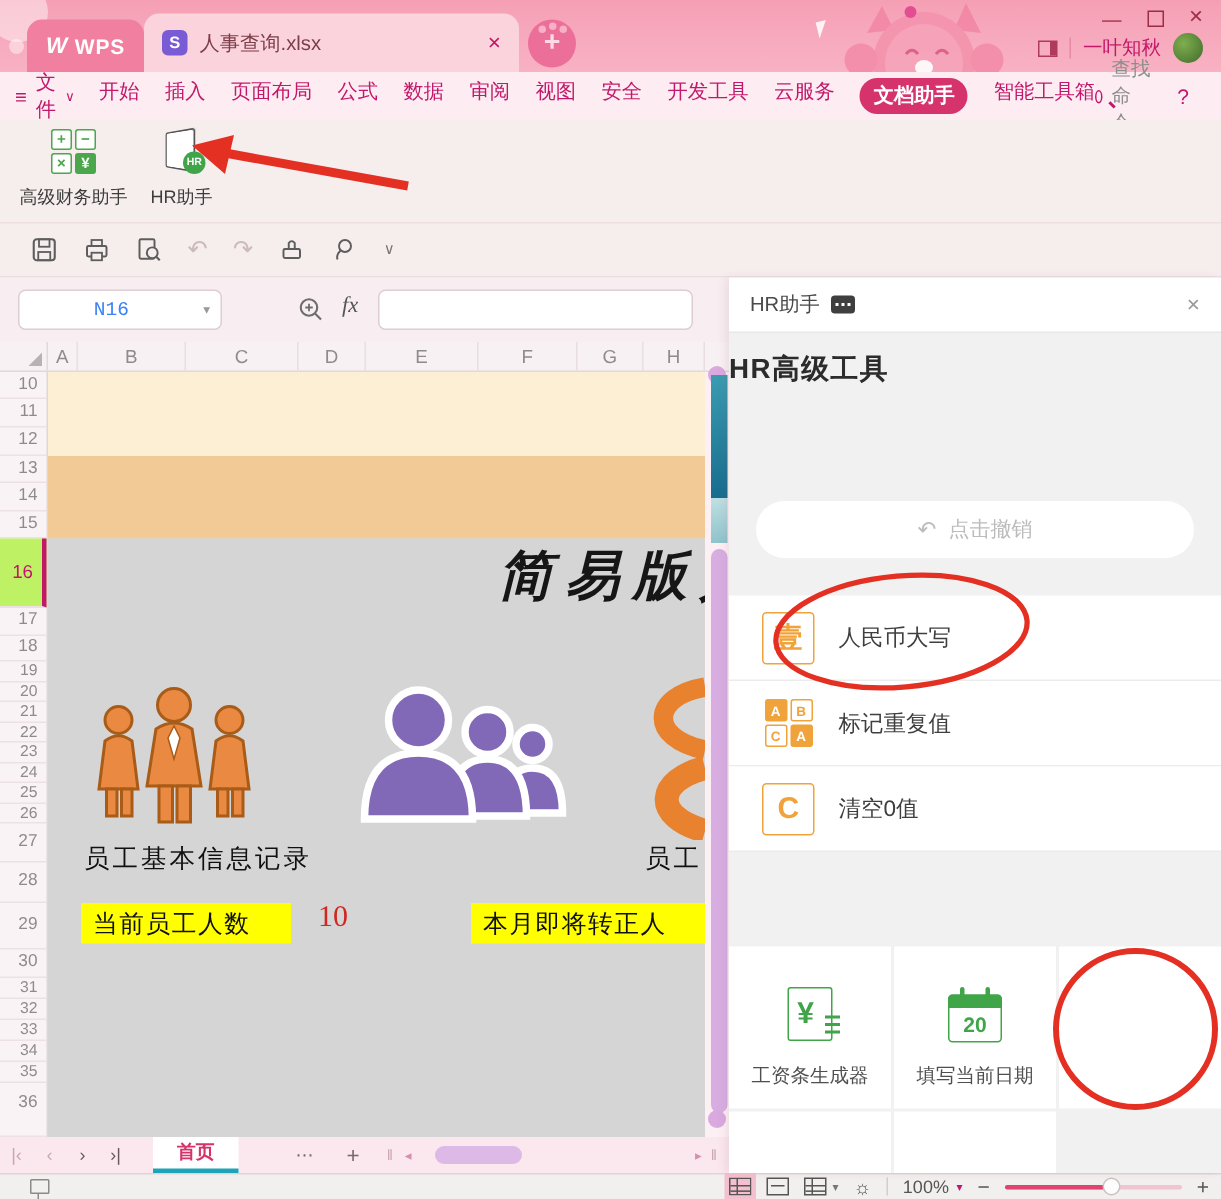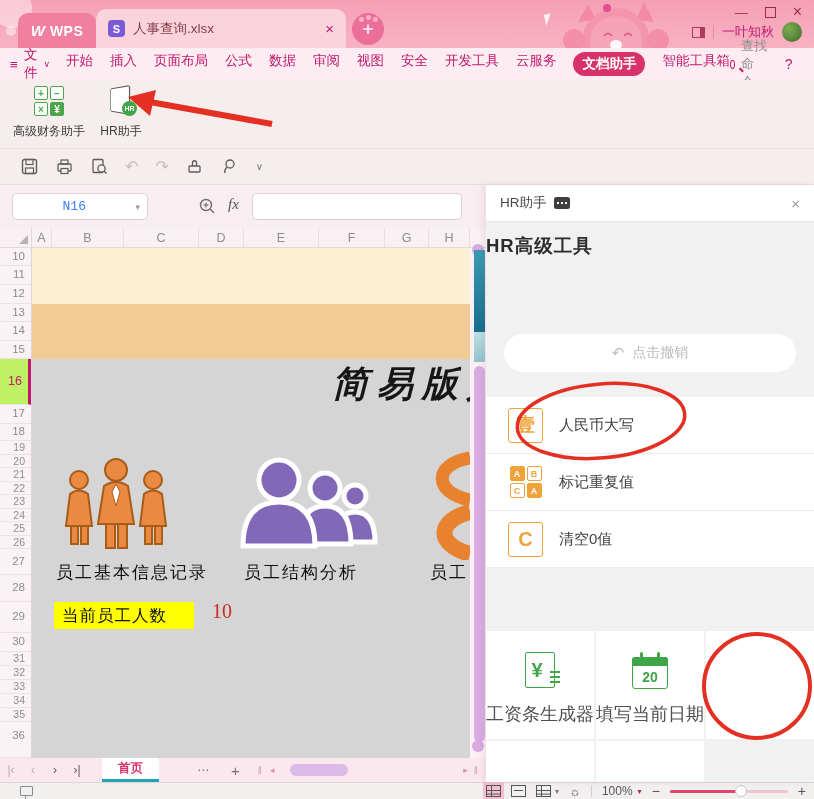--- a/index.html
+++ b/index.html
@@ -210,21 +210,21 @@
     box-shadow:0 6px #f0a33a, 0 12px #f0a33a; }
   .yi-char { color:#f0a33a; font-size:19px; font-weight:bold; }
   .dup-grid { display:grid; grid-template-columns:15px 15px; grid-template-rows:15px 15px; gap:2px; }
   .dg { border:1.2px solid #f0a33a; color:#f0a33a; font-size:9px; font-weight:bold; display:flex;
     align-items:center; justify-content:center; border-radius:2px; }
   .dg.f { background:#f0a33a; color:#fff; }
   .c-char { color:#f0a33a; font-size:20px; font-weight:bold; }
   .tiles { position:absolute; left:0; top:446px; width:328px; display:grid; grid-template-columns:108px 108px 108px; gap:2px; }
   .tile { height:108px; background:#fff; display:flex; flex-direction:column; align-items:center;
     justify-content:flex-end; padding-bottom:13px; cursor:pointer; }
-  .tile-label { font-size:18px; color:#4f4f4f; margin-top:12px; white-space:nowrap; }
+  .tile-label { font-size:13px; color:#4f4f4f; margin-top:12px; white-space:nowrap; }
   .gicon { width:40px; height:40px; display:flex; align-items:center; justify-content:center; position:relative; }
   .salary-box { width:30px; height:36px; border:1.6px solid #3fa548; border-radius:2px; position:relative;
     display:flex; align-items:center; justify-content:center; }
   .salary-yen { color:#3fa548; font-size:20px; font-weight:bold; margin-right:6px; }
   .salary-lines { position:absolute; right:-6px; bottom:4px; width:10px; height:2.5px; background:#3fa548;
     box-shadow:0 -5px #3fa548, 0 -10px #3fa548; }
   .cal { width:36px; height:32px; border:1.6px solid #3fa548; border-radius:3px; position:relative; margin-top:6px;
     display:flex; align-items:flex-end; justify-content:center; }
   .cal-top { position:absolute; left:-1px; right:-1px; top:-1px; height:9px; background:#3fa548; border-radius:3px 3px 0 0; }
   .cal-pin { position:absolute; top:-6px; width:3px; height:8px; background:#3fa548; border-radius:2px; }
@@ -477,25 +477,25 @@
           <path d="M6,92 Q6,48 42,48 Q78,48 78,92 Z"></path>
         </g>
       </svg>
 
       <svg class="icon-box" style="left:394px;top:200px" width="44" height="112" viewBox="0 0 44 112">
         <path d="M44,10 C8,16 6,44 44,52" stroke="#e8822e" stroke-width="13" fill="none"></path>
         <path d="M44,64 C12,72 8,96 44,106" stroke="#e8822e" stroke-width="16" fill="none"></path>
       </svg>
 
       <div class="caption" style="left:24px">员工基本信息记录</div>
-      <div class="caption" style="left:212px">员工结构分析</div>
       <div class="caption" style="left:398px">员工</div>
 
       <div class="chip" style="left:22px;width:140px">当前员工人数</div>
       <div class="count-val">10</div>
+      <div class="chip" style="left:282px;width:156px">本月即将转正人</div>
     </div>
 
     <div class="vlane">
       <span class="v-upbtn"></span>
       <span class="v-teal"></span>
       <span class="v-aqua"></span>
       <span class="v-thumb"></span>
       <span class="v-dnbtn"></span>
     </div>
   </div>

